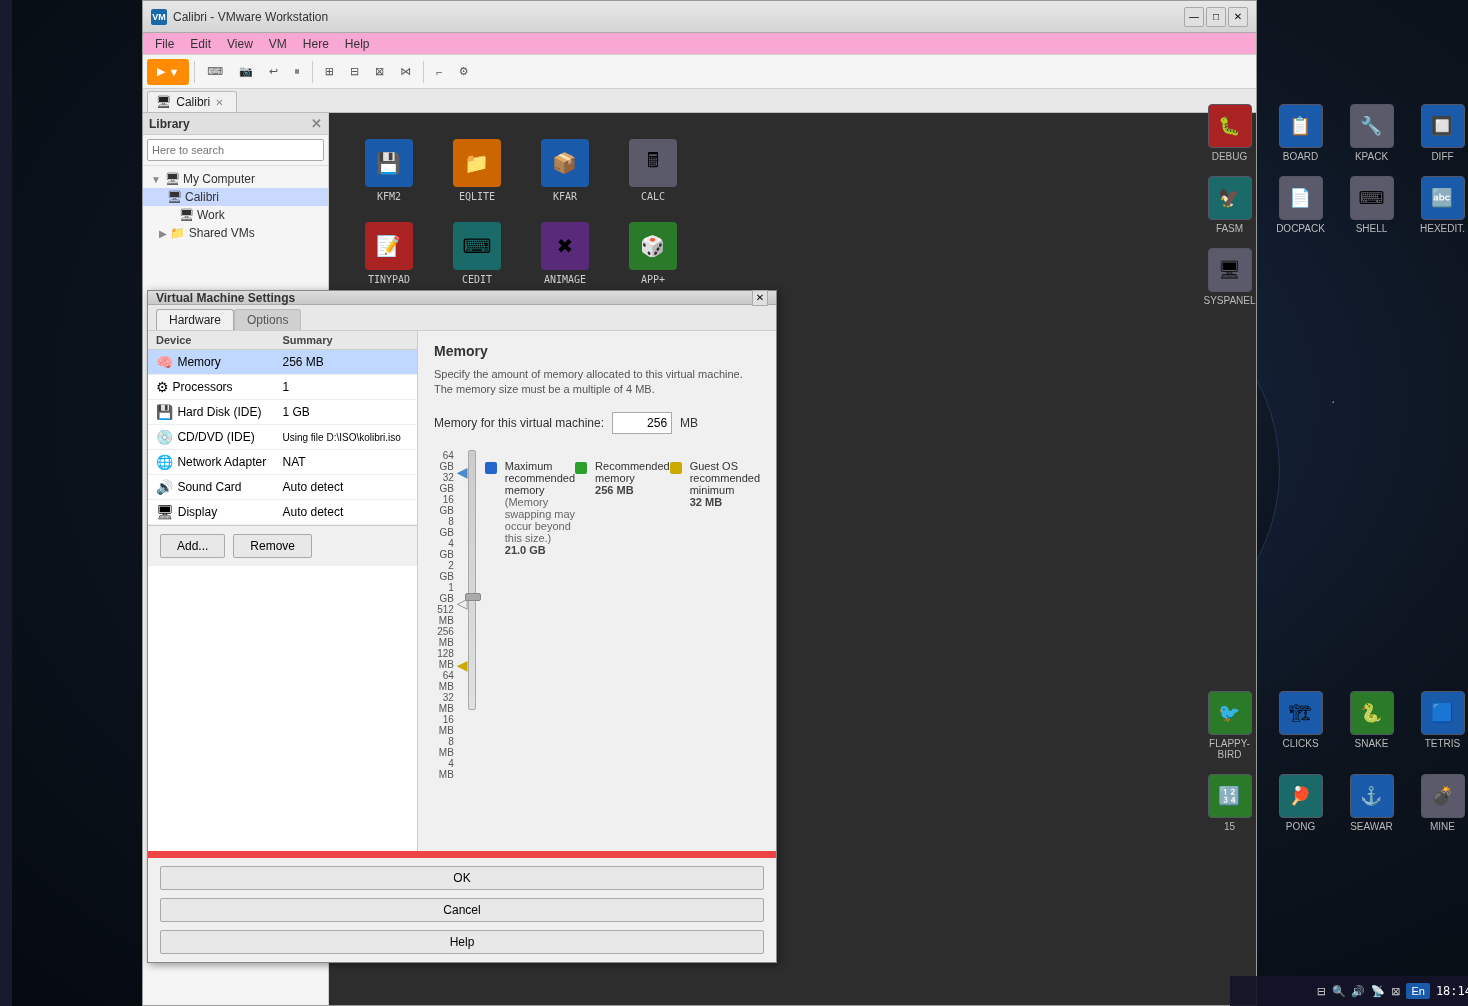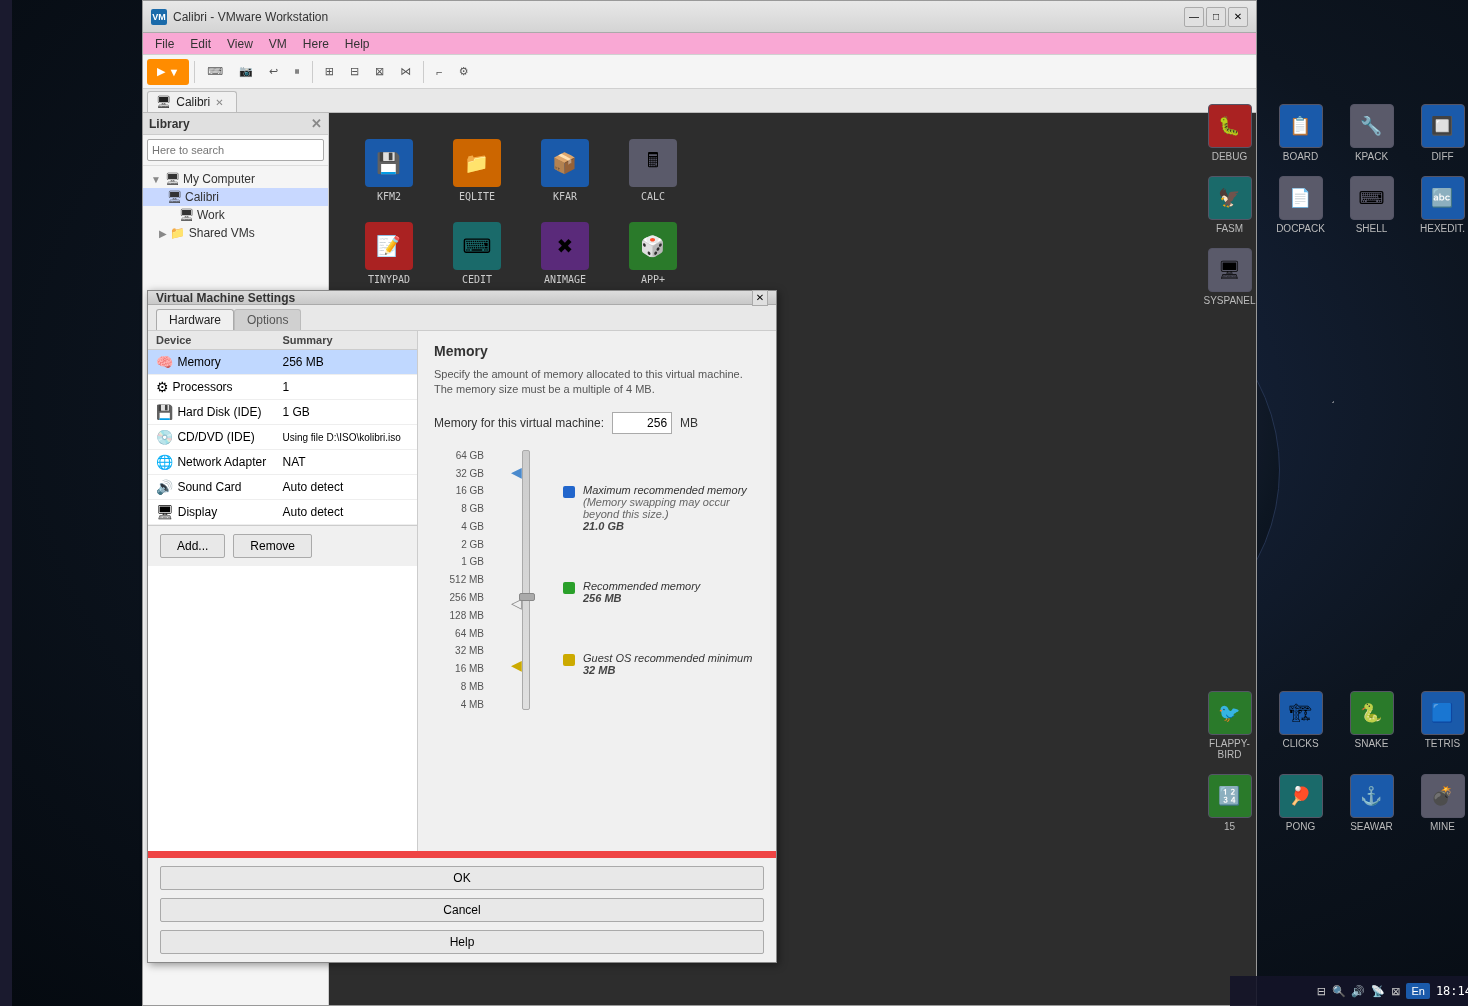--- a/index.html
+++ b/index.html
@@ -444,21 +444,21 @@
       border: 1px solid #aaa;
       padding: 0 4px;
       font-size: 12px;
       text-align: right;
     }
 
     .memory-mb { font-size: 12px; color: #333; }
 
     .memory-slider-container {
       display: flex;
-      gap: 22px;
+      gap: 7px;
       height: 260px;
     }
 
     .memory-labels-left {
       width: 55px;
       display: flex;
       flex-direction: column;
       justify-content: space-between;
       padding: 0 5px 0 0;
       text-align: right;
@@ -498,24 +498,22 @@
       width: 16px;
       height: 8px;
       background: #aaa;
       border: 1px solid #888;
       border-radius: 2px;
     }
 
     .memory-legend {
       flex: 1;
       display: flex;
-      flex-direction: column;
       justify-content: space-around;
       padding: 10px 0;
-      font-style: italic;
     }
 
     .legend-item {
       display: flex;
       align-items: flex-start;
       gap: 8px;
     }
 
     .legend-dot {
       width: 12px; height: 12px;

